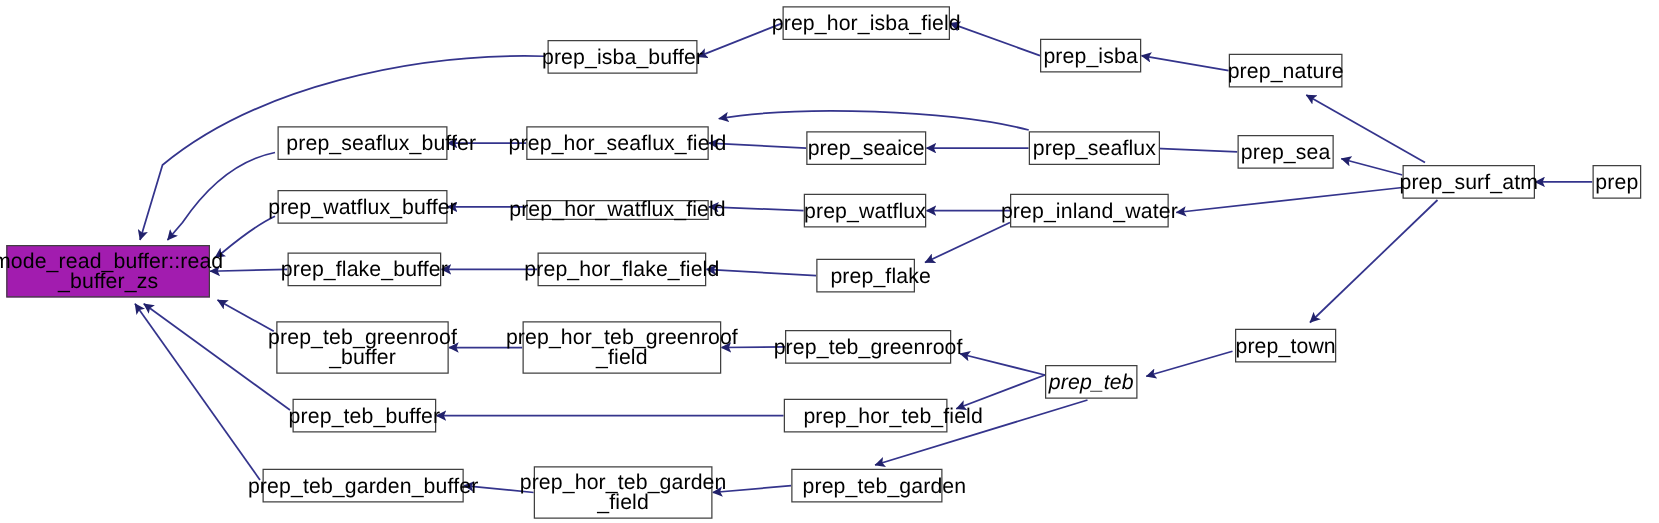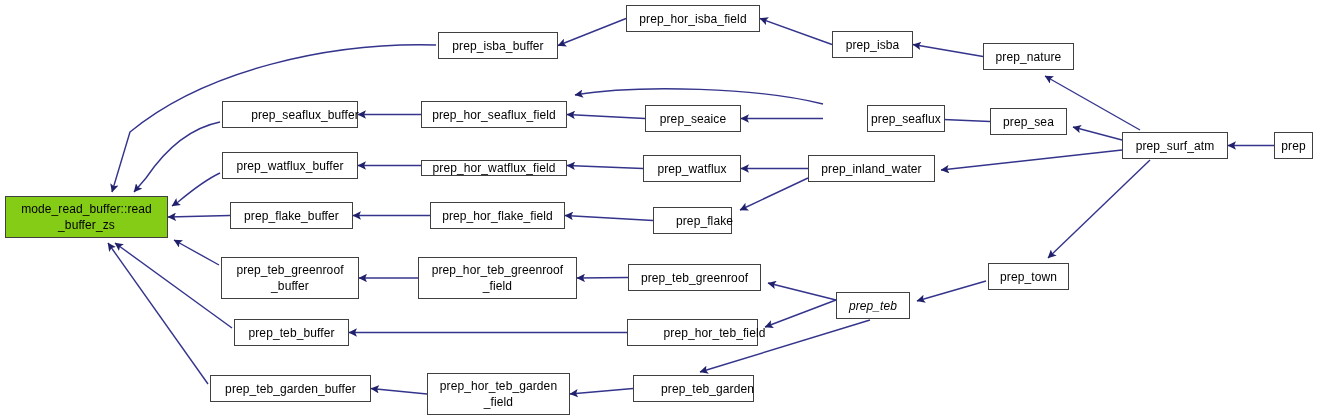--- a/index.html
+++ b/index.html
@@ -26,28 +26,28 @@
   .node {
     position: absolute;
     box-sizing: border-box;
     border: 1px solid #404040;
     background: #ffffff;
     color: #000000;
     display: flex;
     align-items: center;
     justify-content: center;
     text-align: center;
-    font-size: 12px;
+    font-size: 17px;
     line-height: 16px;
     letter-spacing: 0.1px;
     white-space: pre-line;
     z-index: 2;
   }
   .node.highlight {
-    background: #84cc16;
+    background: #a21caf;
     border: 1px solid #404040;
   }
 </style>
 </head>
 <body>
 
 <div id="canvas">
   <svg id="edges" viewBox="0 0 1327 418">
       <defs>
         <marker id="ah" viewBox="0 0 10 10" refX="9.5" refY="5" markerWidth="6" markerHeight="6" orient="auto-start-reverse">
@@ -93,21 +93,21 @@
   <div id="nodes">
       <div class="node highlight" style="left: 5px; top: 196px; width: 163px; height: 42px;">mode_read_buffer::read
 _buffer_zs</div>
       <div class="node" style="left: 438px; top: 32px; width: 120px; height: 27px;">prep_isba_buffer</div>
       <div class="node" style="left: 626px; top: 5px; width: 134px; height: 27px;">prep_hor_isba_field</div>
       <div class="node" style="left: 832px; top: 31px; width: 81px; height: 27px;">prep_isba</div>
       <div class="node" style="left: 983px; top: 43px; width: 91px; height: 27px;">prep_nature</div>
       <div class="node" style="left: 222px; top: 101px; width: 136px; height: 27px; padding-left: 30px;">prep_seaflux_buffer</div>
       <div class="node" style="left: 421px; top: 101px; width: 146px; height: 27px;">prep_hor_seaflux_field</div>
       <div class="node" style="left: 645px; top: 105px; width: 96px; height: 27px;">prep_seaice</div>
-      <div class="node" style="left: 823px; top: 105px; width: 78px; height: 27px; margin-left: 44px;">prep_seaflux</div>
+      <div class="node" style="left: 823px; top: 105px; width: 105px; height: 27px;">prep_seaflux</div>
       <div class="node" style="left: 990px; top: 108px; width: 77px; height: 27px;">prep_sea</div>
       <div class="node" style="left: 222px; top: 152px; width: 136px; height: 27px;">prep_watflux_buffer</div>
       <div class="node" style="left: 421px; top: 160px; width: 146px; height: 16px;">prep_hor_watflux_field</div>
       <div class="node" style="left: 643px; top: 155px; width: 98px; height: 27px;">prep_watflux</div>
       <div class="node" style="left: 808px; top: 155px; width: 127px; height: 27px;">prep_inland_water</div>
       <div class="node" style="left: 230px; top: 202px; width: 123px; height: 27px;">prep_flake_buffer</div>
       <div class="node" style="left: 430px; top: 202px; width: 135px; height: 27px;">prep_hor_flake_field</div>
       <div class="node" style="left: 653px; top: 207px; width: 79px; height: 27px; padding-left: 24px;">prep_flake</div>
       <div class="node" style="left: 221px; top: 257px; width: 138px; height: 42px;">prep_teb_greenroof
 _buffer</div>

